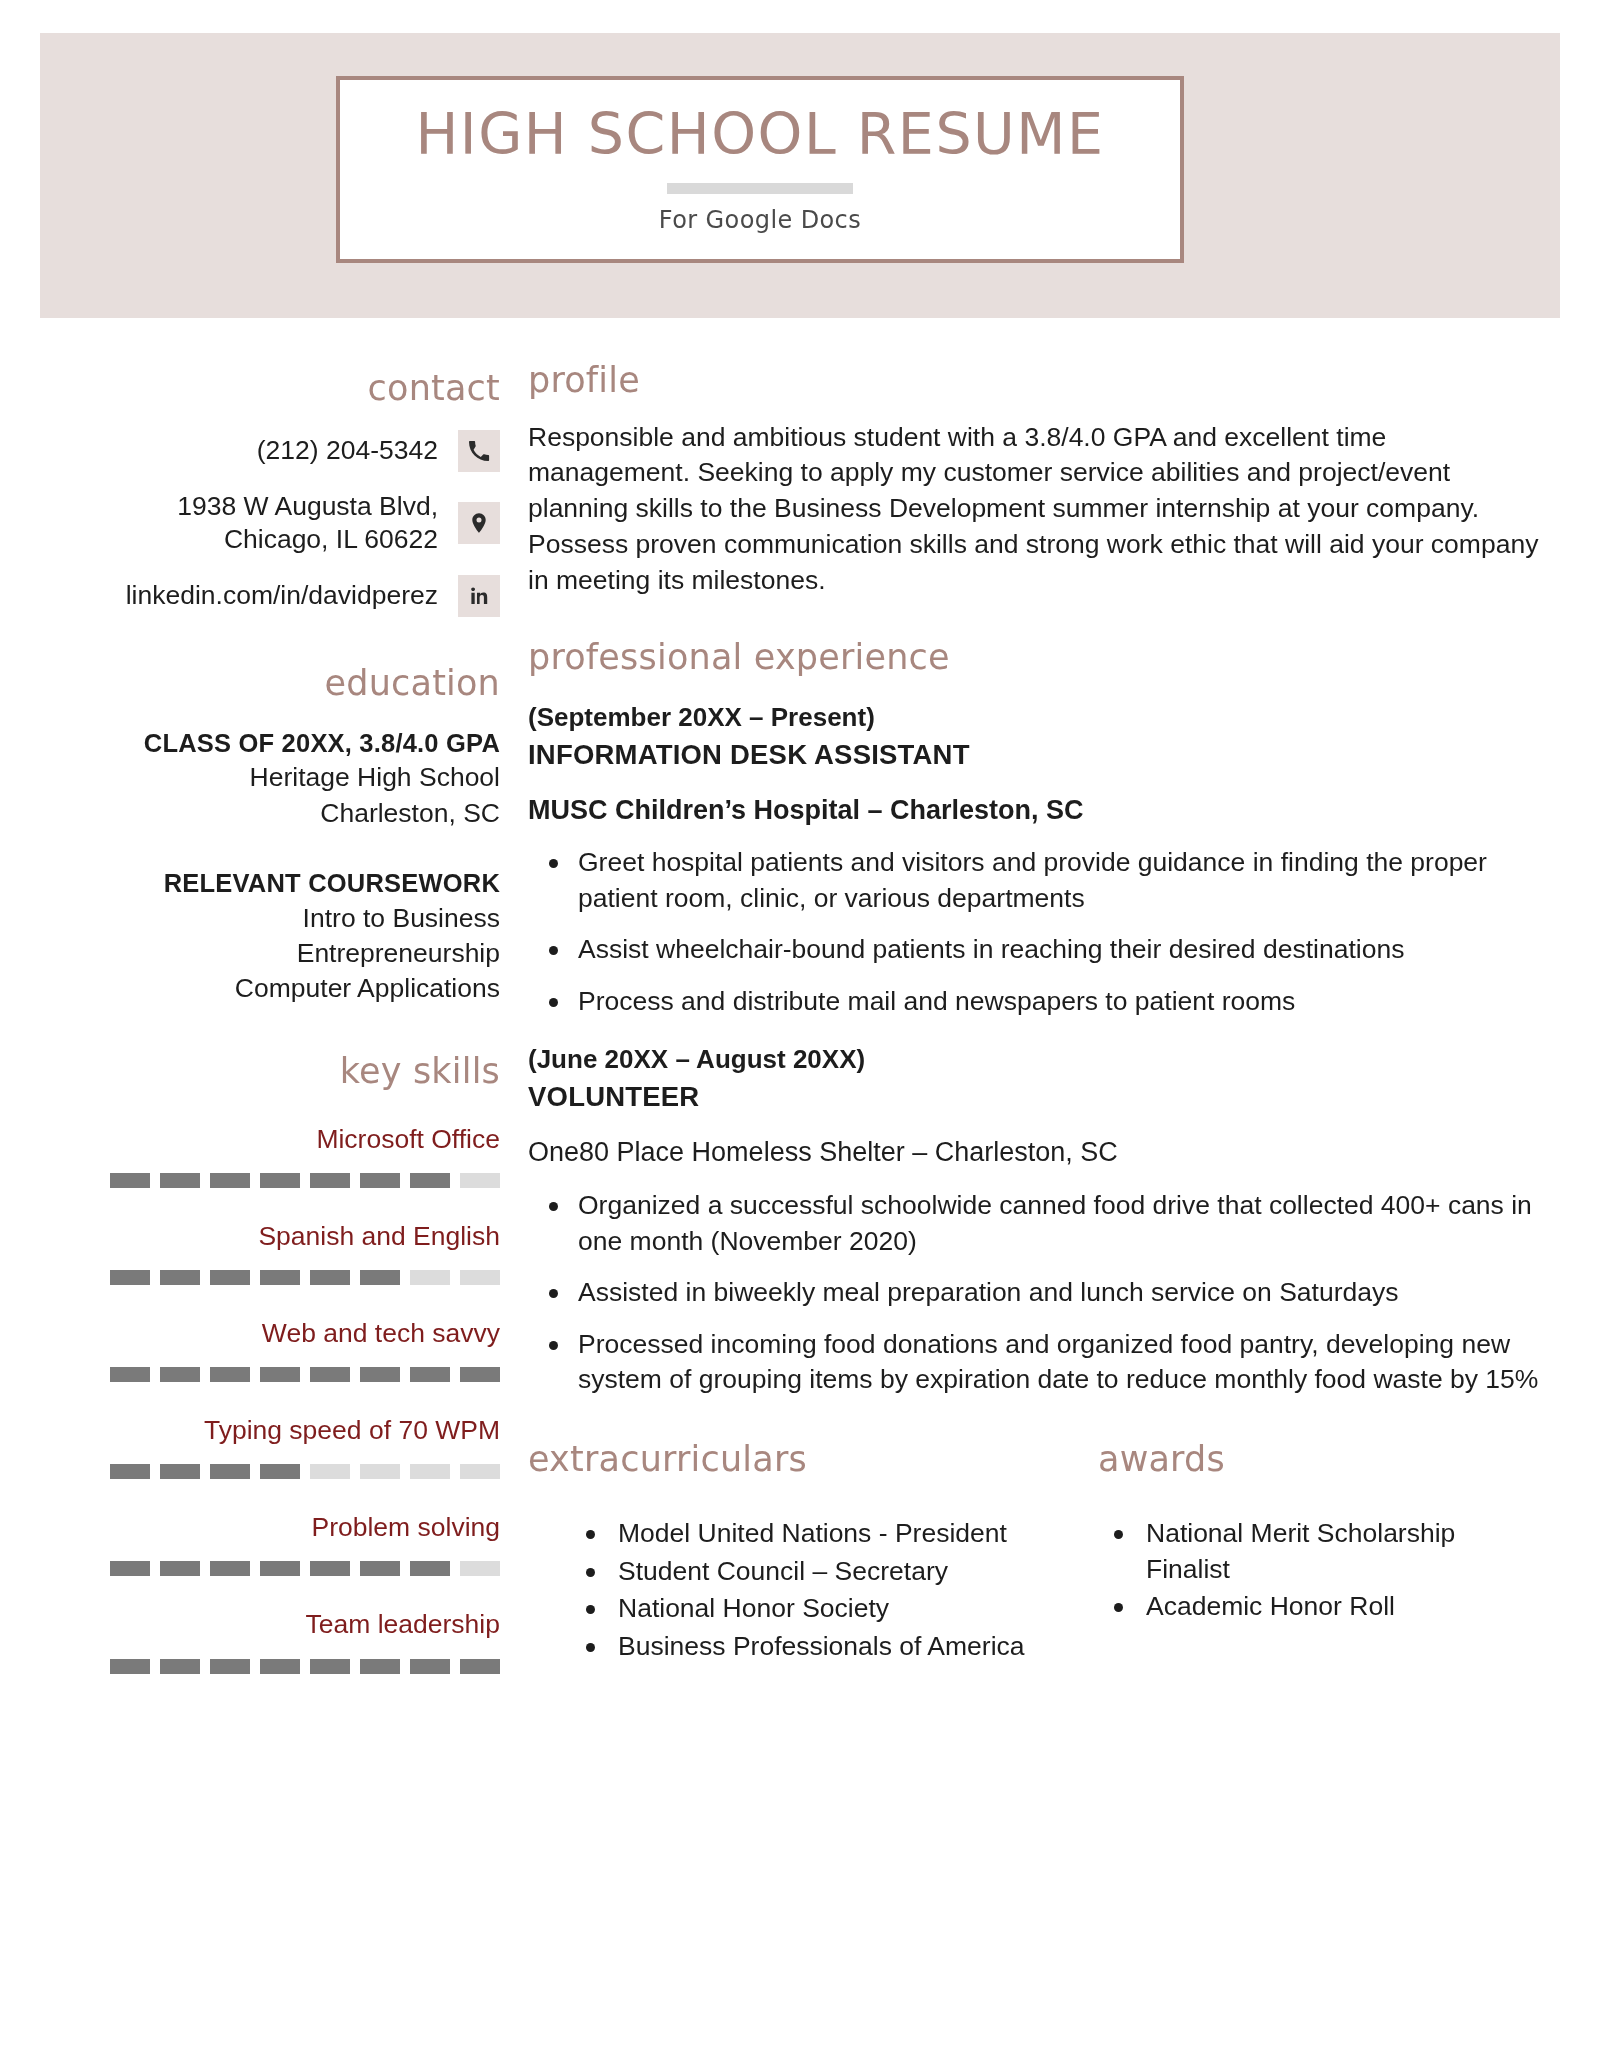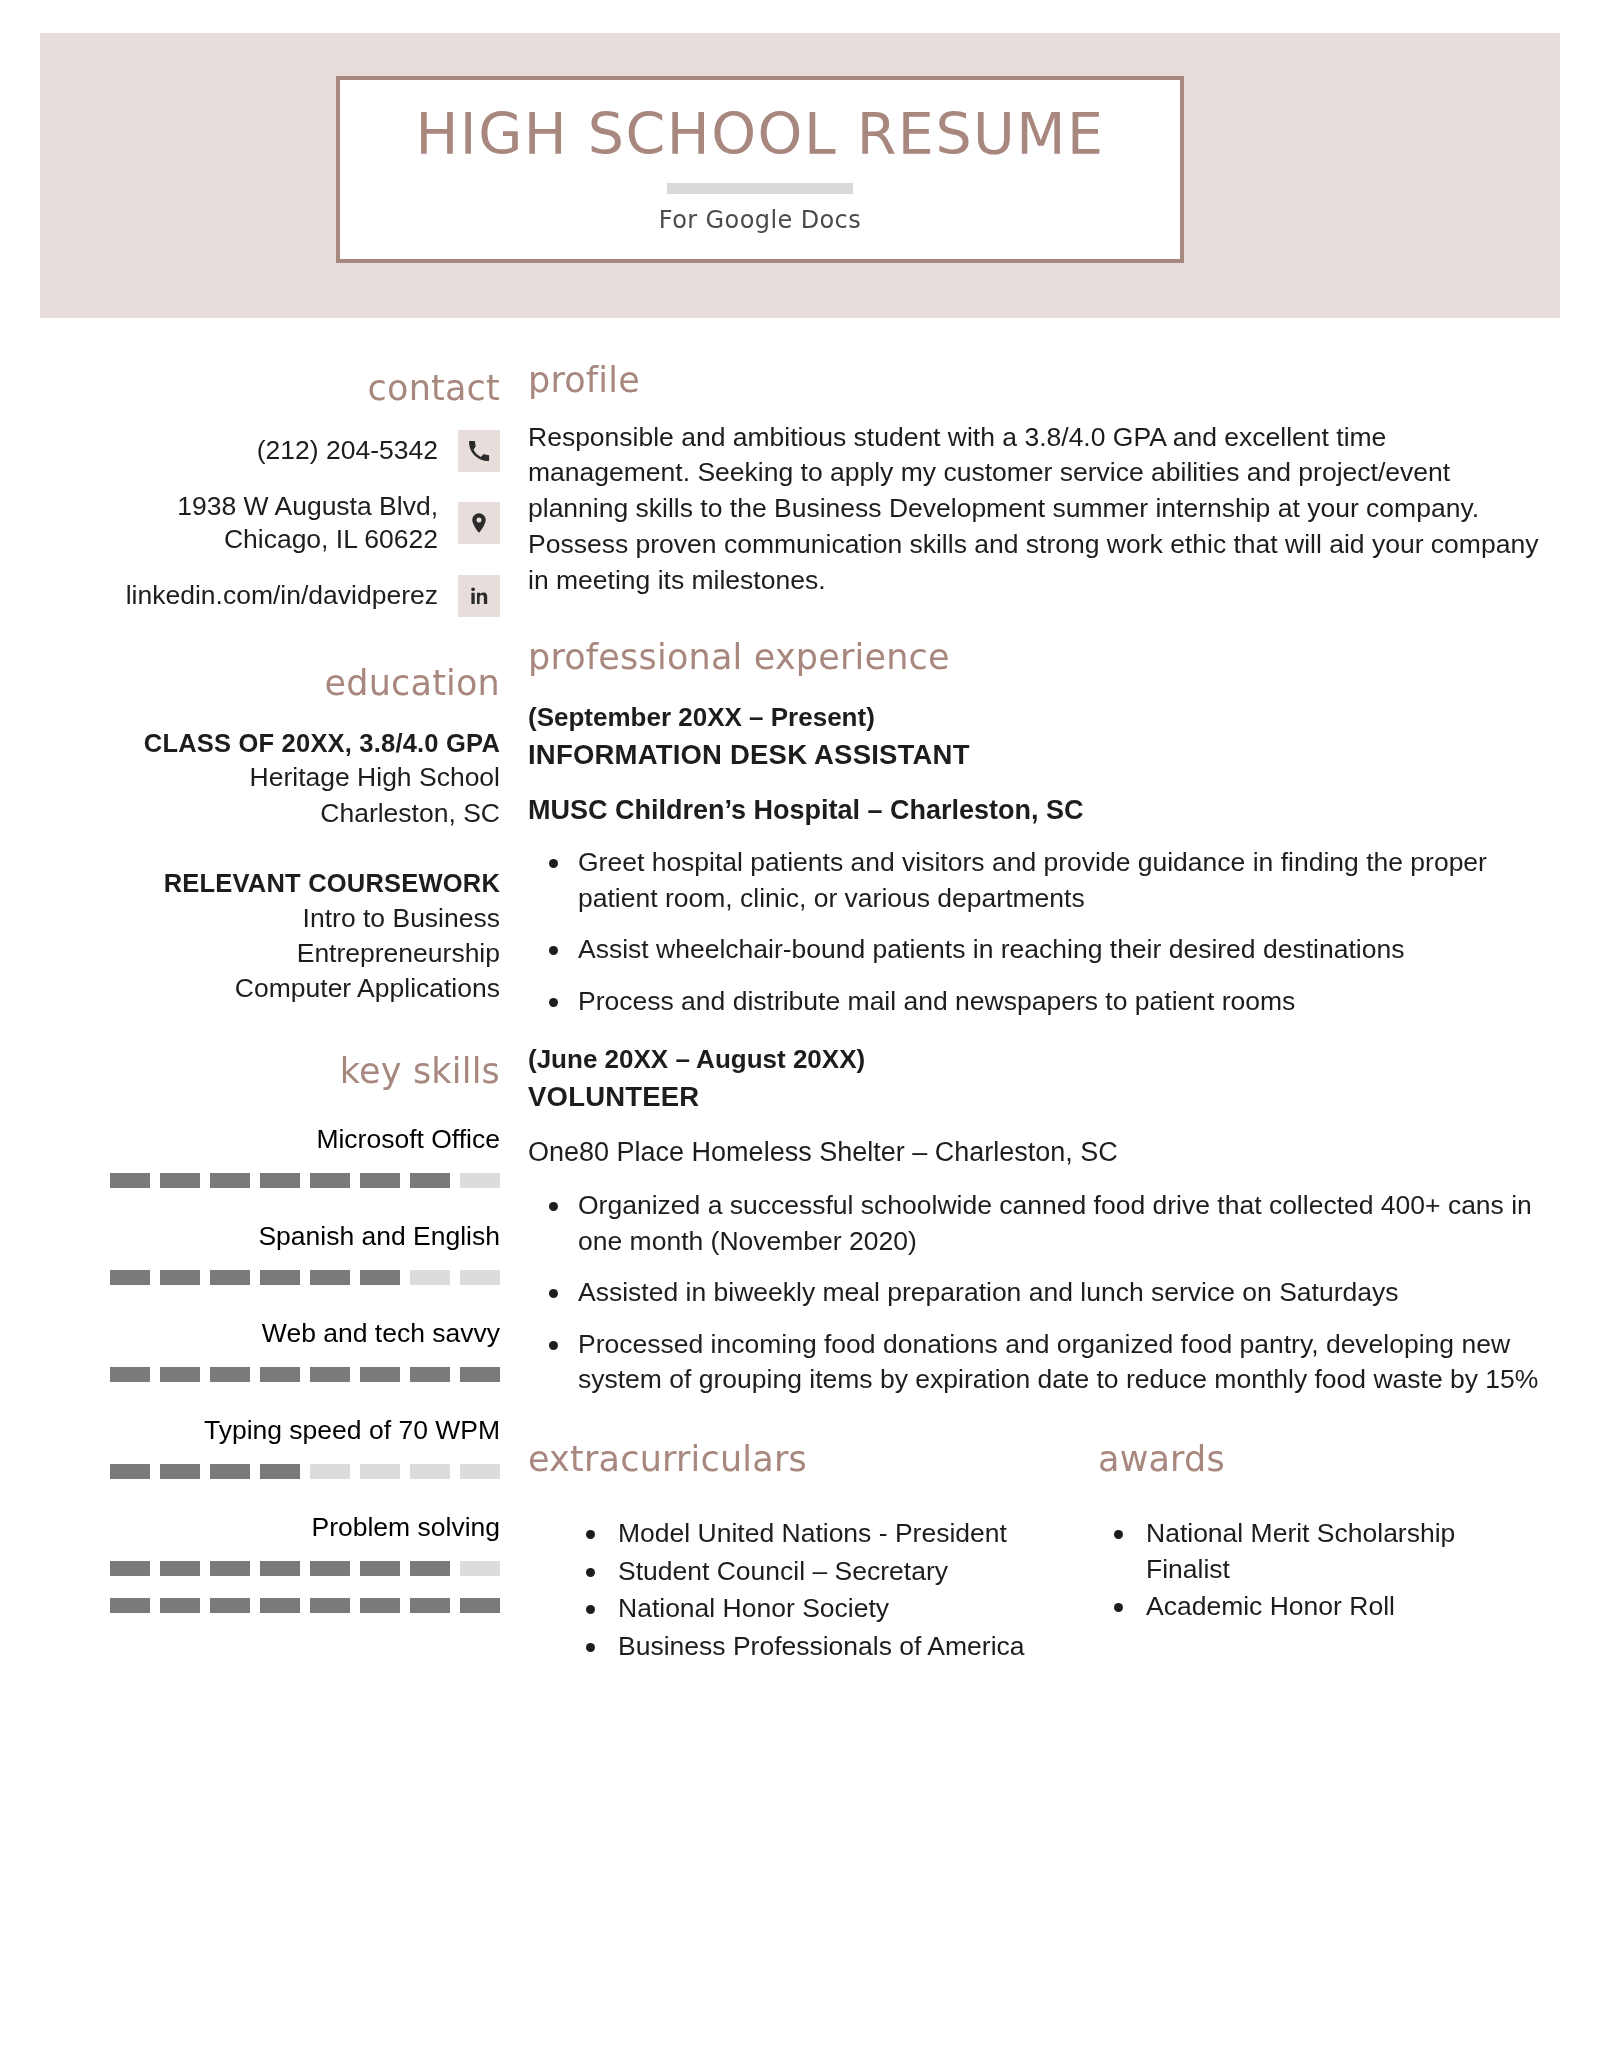--- a/index.html
+++ b/index.html
@@ -146,21 +146,21 @@
     line-height: 1.33;
   }
   .edu-gap { height: 36px; }
 
   
   .skills-head { margin-top: 46px; }
   .skill { margin-top: 22px; }
   .skill-label {
     font-family: "Liberation Sans", sans-serif;
     font-size: 26.5px;
-    color: #000000;
+    color: #7f1d1d;
     line-height: 1.25;
     margin-bottom: 17px;
     margin-top: 32px;
   }
   .skill-bar {
     display: flex;
     justify-content: flex-end;
     gap: 10px;
   }
   .seg {
@@ -391,20 +391,21 @@
               <div class="seg on"></div>
               <div class="seg on"></div>
               <div class="seg on"></div>
               <div class="seg on"></div>
               <div class="seg on"></div>
               <div class="seg on"></div>
               <div class="seg"></div>
             </div>
           </div>
           <div class="skill">
+            <div class="skill-label">Team leadership</div>
             <div class="skill-bar">
               <div class="seg on"></div>
               <div class="seg on"></div>
               <div class="seg on"></div>
               <div class="seg on"></div>
               <div class="seg on"></div>
               <div class="seg on"></div>
               <div class="seg on"></div>
               <div class="seg on"></div>
             </div>

